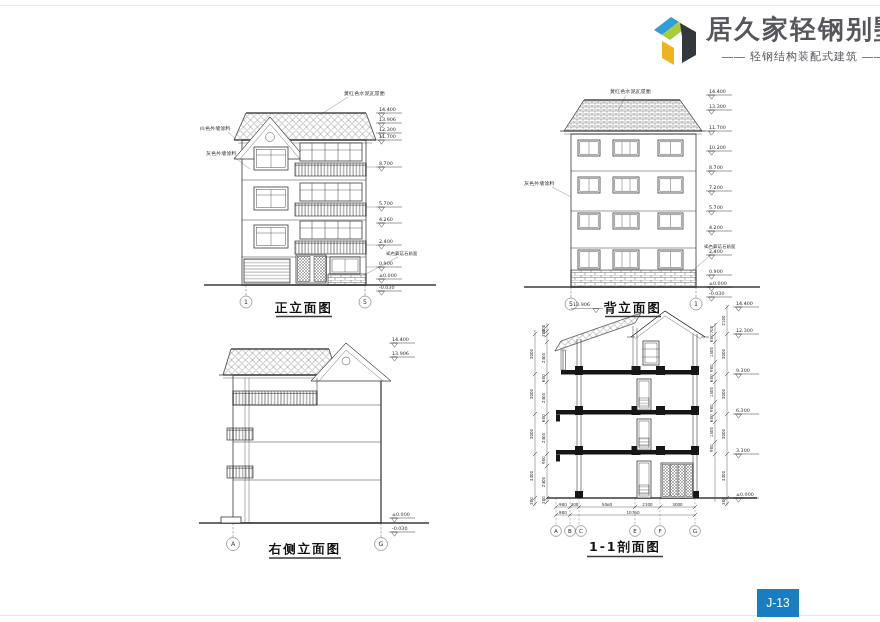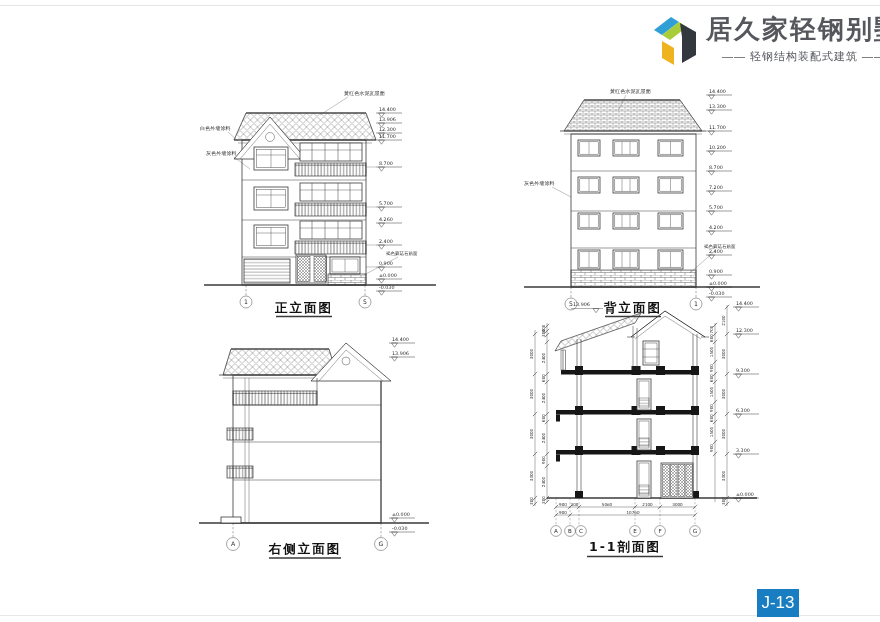--- a/index.html
+++ b/index.html
@@ -6,21 +6,21 @@
   .page{position:relative;width:880px;height:622px;background:#ffffff;overflow:hidden;
         font-family:"Liberation Sans",sans-serif;}
   .hline{position:absolute;left:0;right:0;height:1px;background:#e7e7ea;}
   
   .logo{position:absolute;left:652px;top:15px;display:flex;align-items:flex-start;}
   .logo-txt{margin-left:8px;}
   .logo-title{font-size:26px;font-weight:bold;color:#55575c;letter-spacing:2px;line-height:1.1;white-space:nowrap;}
   .logo-sub{font-size:11px;color:#55575c;letter-spacing:1px;margin-top:5px;white-space:nowrap;text-align:center;}
   
   .badge{position:absolute;left:757px;top:589px;width:42px;height:28px;background:#187dc1;color:#fff;
-         display:flex;align-items:center;justify-content:center;font-size:17px;}
+         display:flex;align-items:center;justify-content:center;font-size:12px;}
   .abs{position:absolute;}
   
   svg .ln{stroke:#3a3a3a;fill:none;}
   svg .w3{stroke-width:.3}  svg .w4{stroke-width:.4}  svg .w5{stroke-width:.5}
   svg .w6{stroke-width:.6}  svg .w8{stroke-width:.8}  svg .w10{stroke-width:1}
   svg .w13{stroke-width:1.3} svg .w15{stroke-width:1.5}
   svg .wf{fill:#ffffff;stroke:#3a3a3a;stroke-width:.8;}
   svg .wfthin{fill:none;stroke:#3a3a3a;stroke-width:.45;}
   svg .blk{fill:#161616;stroke:none;}
   svg .dash{stroke-dasharray:2.4 1.6;}

